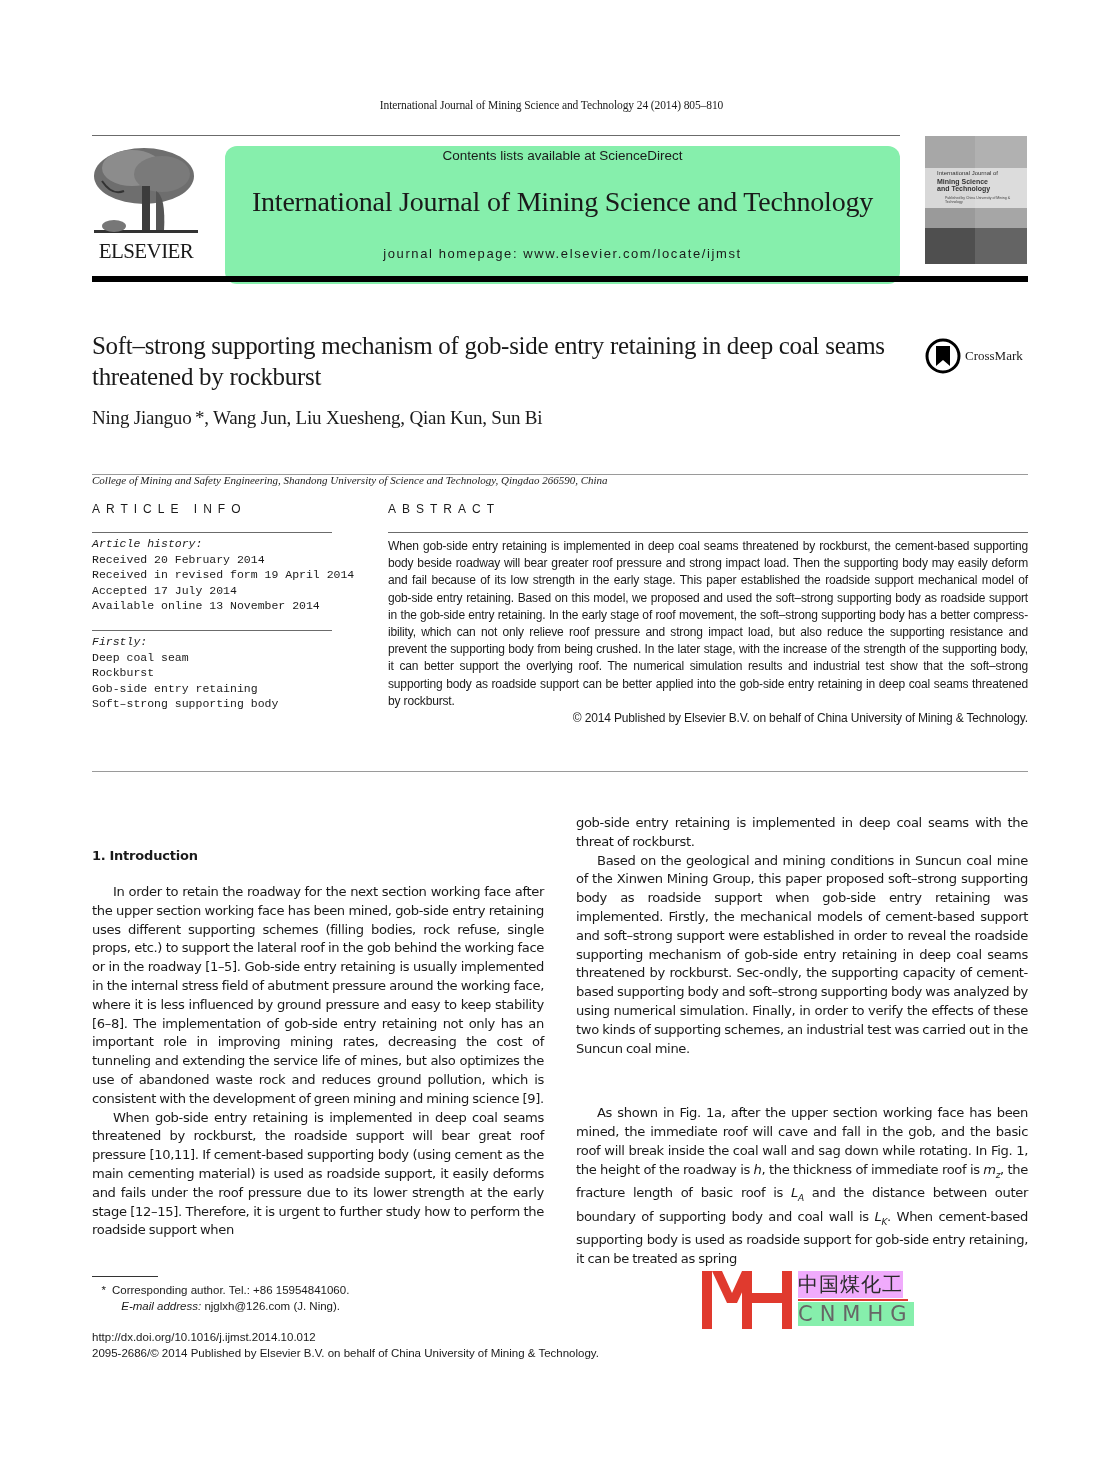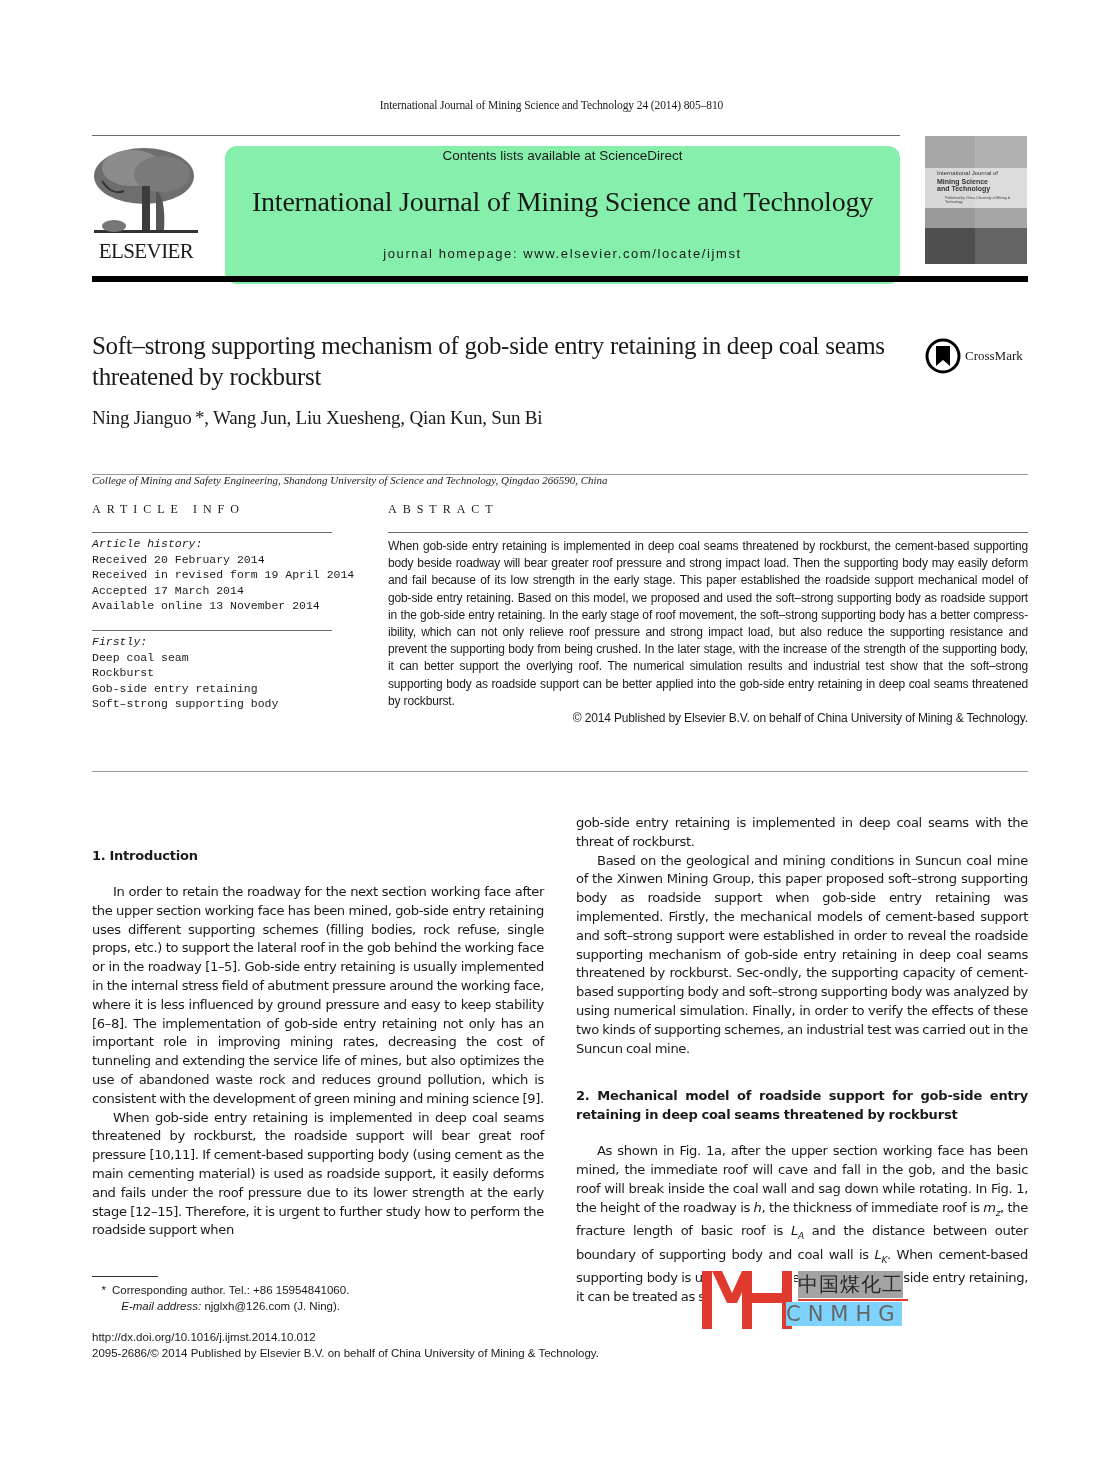--- a/index.html
+++ b/index.html
@@ -33,44 +33,44 @@
   .cover .csub { position: absolute; left: 20px; top: 60px; font-size: 3.5px; color: #444; }
 
   .title { left: 92px; top: 330px; width: 820px; font-family: "Liberation Serif", serif; font-size: 25px;
            line-height: 31px; letter-spacing: -0.3px; }
   .crossmark { left: 925px; top: 338px; width: 110px; height: 40px; }
   .crossmark .label { position: absolute; left: 40px; top: 10px; font-family: "Liberation Serif", serif; font-size: 13px; }
 
   .authors { left: 92px; top: 407px; font-family: "Liberation Serif", serif; font-size: 19px; letter-spacing: -0.2px; }
   .affil { left: 92px; top: 443px; font-family: "Liberation Serif", serif; font-style: italic; font-size: 11px; margin-top: 31px; }
 
-  .sec-caps { font-family: Liberation Serif, serif; font-size: 12px; letter-spacing: 6px; }
+  .sec-caps { font-family: Liberation Sans, sans-serif; font-size: 12px; letter-spacing: 6px; }
   .info-list { font-family: Liberation Mono, monospace; font-size: 11.5px; line-height: 15.5px; }
   .info-list .it { font-style: italic; }
 
   .abstract-text { left: 388px; top: 538px; width: 640px; font-size: 12px; line-height: 17.2px;
                    text-align: justify; font-family: "Liberation Sans", sans-serif; letter-spacing: -0.15px; }
   .abstract-copy { text-align: right; }
 
   .col { font-family: "DejaVu Sans", sans-serif; font-size: 13.1px; line-height: 18.8px; text-align: justify;
          letter-spacing: -0.35px; word-spacing: -0.5px; }
   .col p { margin: 0; text-indent: 21px; }
   .col p.noindent { text-indent: 0; }
   .col h2 { margin: 0; font-size: 13px; font-weight: bold; line-height: 19px; letter-spacing: -0.2px; }
 
   .footnote { left: 92px; top: 1282px; font-size: 11.5px; line-height: 16px; }
   .bottom-meta { left: 92px; top: 1330px; font-size: 11.5px; line-height: 15.5px; }
 
   .watermark { left: 702px; top: 1271px; width: 206px; height: 58px; }
   .wm-mh { position: absolute; left: 0; top: 0; width: 92px; height: 58px; }
   .wm-cn { position: absolute; left: 96px; top: 0; font-size: 20px; color: #2a2a2a; letter-spacing: 1px;
-           font-family: "DejaVu Sans", sans-serif; background: #a3a3a3; }
+           font-family: "DejaVu Sans", sans-serif; background: #f0abfc; }
   .wm-line { position: absolute; left: 96px; top: 28px; width: 110px; height: 2px; background: #e03a2e; }
-  .wm-en { position: absolute; left: 84px; top: 31px; font-size: 21px; color: #666; letter-spacing: 7px;
-           font-family: "DejaVu Sans", sans-serif; background: #7dd3fc; }
+  .wm-en { position: absolute; left: 96px; top: 31px; font-size: 21px; color: #666; letter-spacing: 7px;
+           font-family: "DejaVu Sans", sans-serif; background: #86efac; }
 </style>
 </head>
 <body>
 
 <div class="abs running-head">International Journal of Mining Science and Technology 24 (2014) 805–810</div>
 
 <div class="abs hr-thin" style="left:92px; top:135px; width:808px;"></div>
 
 <div class="abs elsevier-logo">
   <svg width="108" height="92" viewBox="0 0 108 92">
@@ -123,21 +123,21 @@
 <div class="abs affil">College of Mining and Safety Engineering, Shandong University of Science and Technology, Qingdao 266590, China</div>
 
 <div class="abs hr-thin" style="left:92px; top:474px; width:936px; background:#9a9a9a;"></div>
 
 <div class="abs sec-caps" style="left:92px; top:502px;">ARTICLE INFO</div>
 <div class="abs hr-thin" style="left:92px; top:532px; width:240px;"></div>
 <div class="abs info-list" style="left:92px; top:536px;">
   <div class="it">Article history:</div>
   <div>Received 20 February 2014</div>
   <div>Received in revised form 19 April 2014</div>
-  <div>Accepted 17 March 2014</div>
+  <div>Accepted 17 July 2014</div>
   <div>Available online 13 November 2014</div>
 </div>
 <div class="abs hr-thin" style="left:92px; top:630px; width:240px;"></div>
 <div class="abs info-list" style="left:92px; top:634px;">
   <div class="it">Firstly:</div>
   <div>Deep coal seam</div>
   <div>Rockburst</div>
   <div>Gob-side entry retaining</div>
   <div>Soft–strong supporting body</div>
 </div>
@@ -155,21 +155,20 @@
   <h2>1. Introduction</h2>
   <div style="height:18px;"></div>
   <p>In order to retain the roadway for the next section working face after the upper section working face has been mined, gob-side entry retaining uses different supporting schemes (filling bodies, rock refuse, single props, etc.) to support the lateral roof in the gob behind the working face or in the roadway [1–5]. Gob-side entry retaining is usually implemented in the internal stress field of abutment pressure around the working face, where it is less influenced by ground pressure and easy to keep stability [6–8]. The implementation of gob-side entry retaining not only has an important role in improving mining rates, decreasing the cost of tunneling and extending the service life of mines, but also optimizes the use of abandoned waste rock and reduces ground pollution, which is consistent with the development of green mining and mining science [9].</p>
   <p>When gob-side entry retaining is implemented in deep coal seams threatened by rockburst, the roadside support will bear great roof pressure [10,11]. If cement-based supporting body (using cement as the main cementing material) is used as roadside support, it easily deforms and fails under the roof pressure due to its lower strength at the early stage [12–15]. Therefore, it is urgent to further study how to perform the roadside support when</p>
 </div>
 
 <div class="abs col" style="left:576px; top:814px; width:452px;">
   <p class="noindent">gob-side entry retaining is implemented in deep coal seams with the threat of rockburst.</p>
   <p>Based on the geological and mining conditions in Suncun coal mine of the Xinwen Mining Group, this paper proposed soft–strong supporting body as roadside support when gob-side entry retaining was implemented. Firstly, the mechanical models of cement-based support and soft–strong support were established in order to reveal the roadside supporting mechanism of gob-side entry retaining in deep coal seams threatened by rockburst. Sec-ondly, the supporting capacity of cement-based supporting body and soft–strong supporting body was analyzed by using numerical simulation. Finally, in order to verify the effects of these two kinds of supporting schemes, an industrial test was carried out in the Suncun coal mine.</p>
   <div style="height:28px;"></div>
-  <h2>2. Mechanical model of roadside support for gob-side entry retaining in deep coal seams threatened by rockburst</h2>
   <div style="height:18px;"></div>
   <p><span>As shown in Fig. 1a, after the upper section working face has been mined, the immediate roof will cave and fall in the gob, and the basic roof will break inside the coal wall and sag down while rotating. In Fig. 1, the height of the roadway is </span><i>h</i><span>, the thickness of immediate roof is </span><i>m</i><sub style="font-size:9px;"><i>z</i></sub><span>, the fracture length of basic roof is </span><i>L</i><sub style="font-size:9px;"><i>A</i></sub><span> and the distance between outer boundary of supporting body and coal wall is </span><i>L</i><sub style="font-size:9px;"><i>K</i></sub><span>. When cement-based supporting body is used as roadside support for gob-side entry retaining, it can be treated as spring</span></p>
 </div>
 
 <div class="abs hr-thin" style="left:92px; top:1276px; width:66px; background:#333;"></div>
 <div class="abs footnote">
   <div><span style="display:inline-block; width:14px; text-align:right; margin-right:6px;">*</span><span>Corresponding author. Tel.: +86 15954841060.</span></div>
   <div style="padding-left:20px;text-align:center;"><i>E-mail address:</i> <span>njglxh@126.com (J. Ning).</span></div>
 </div>
 

